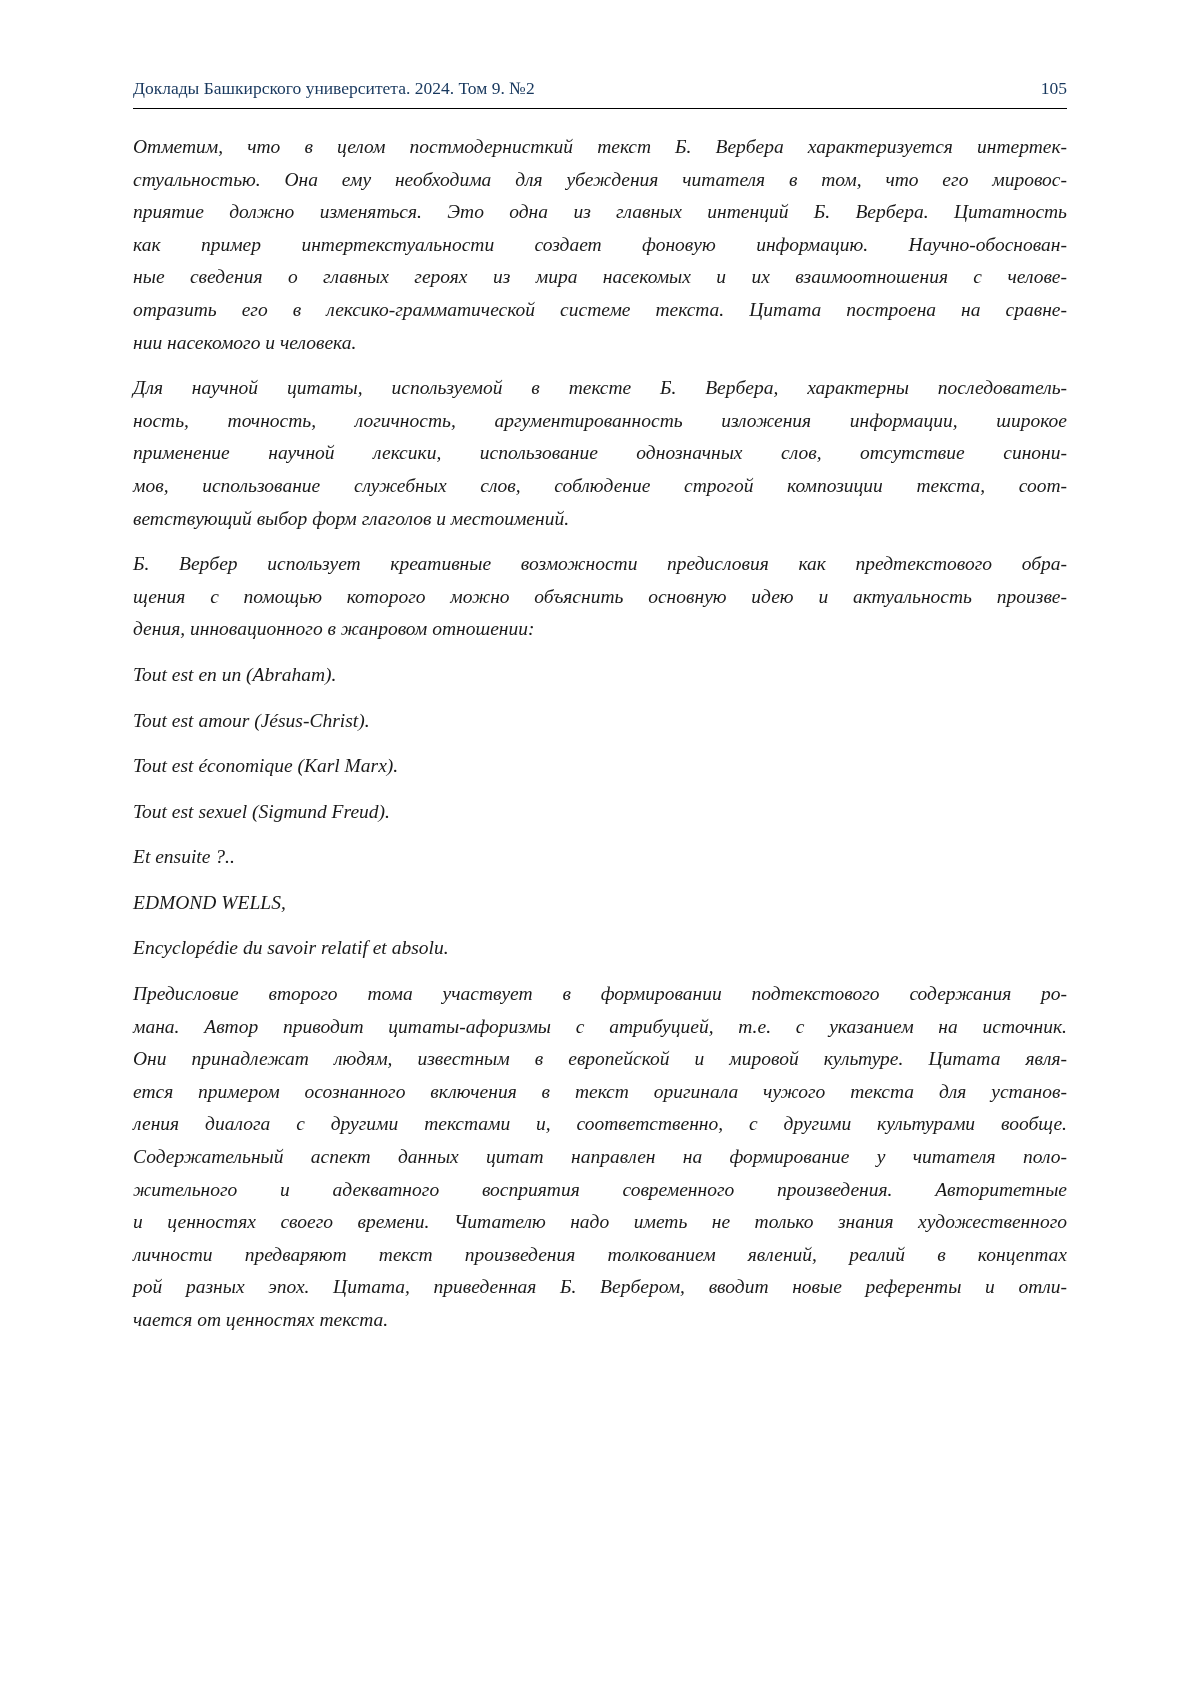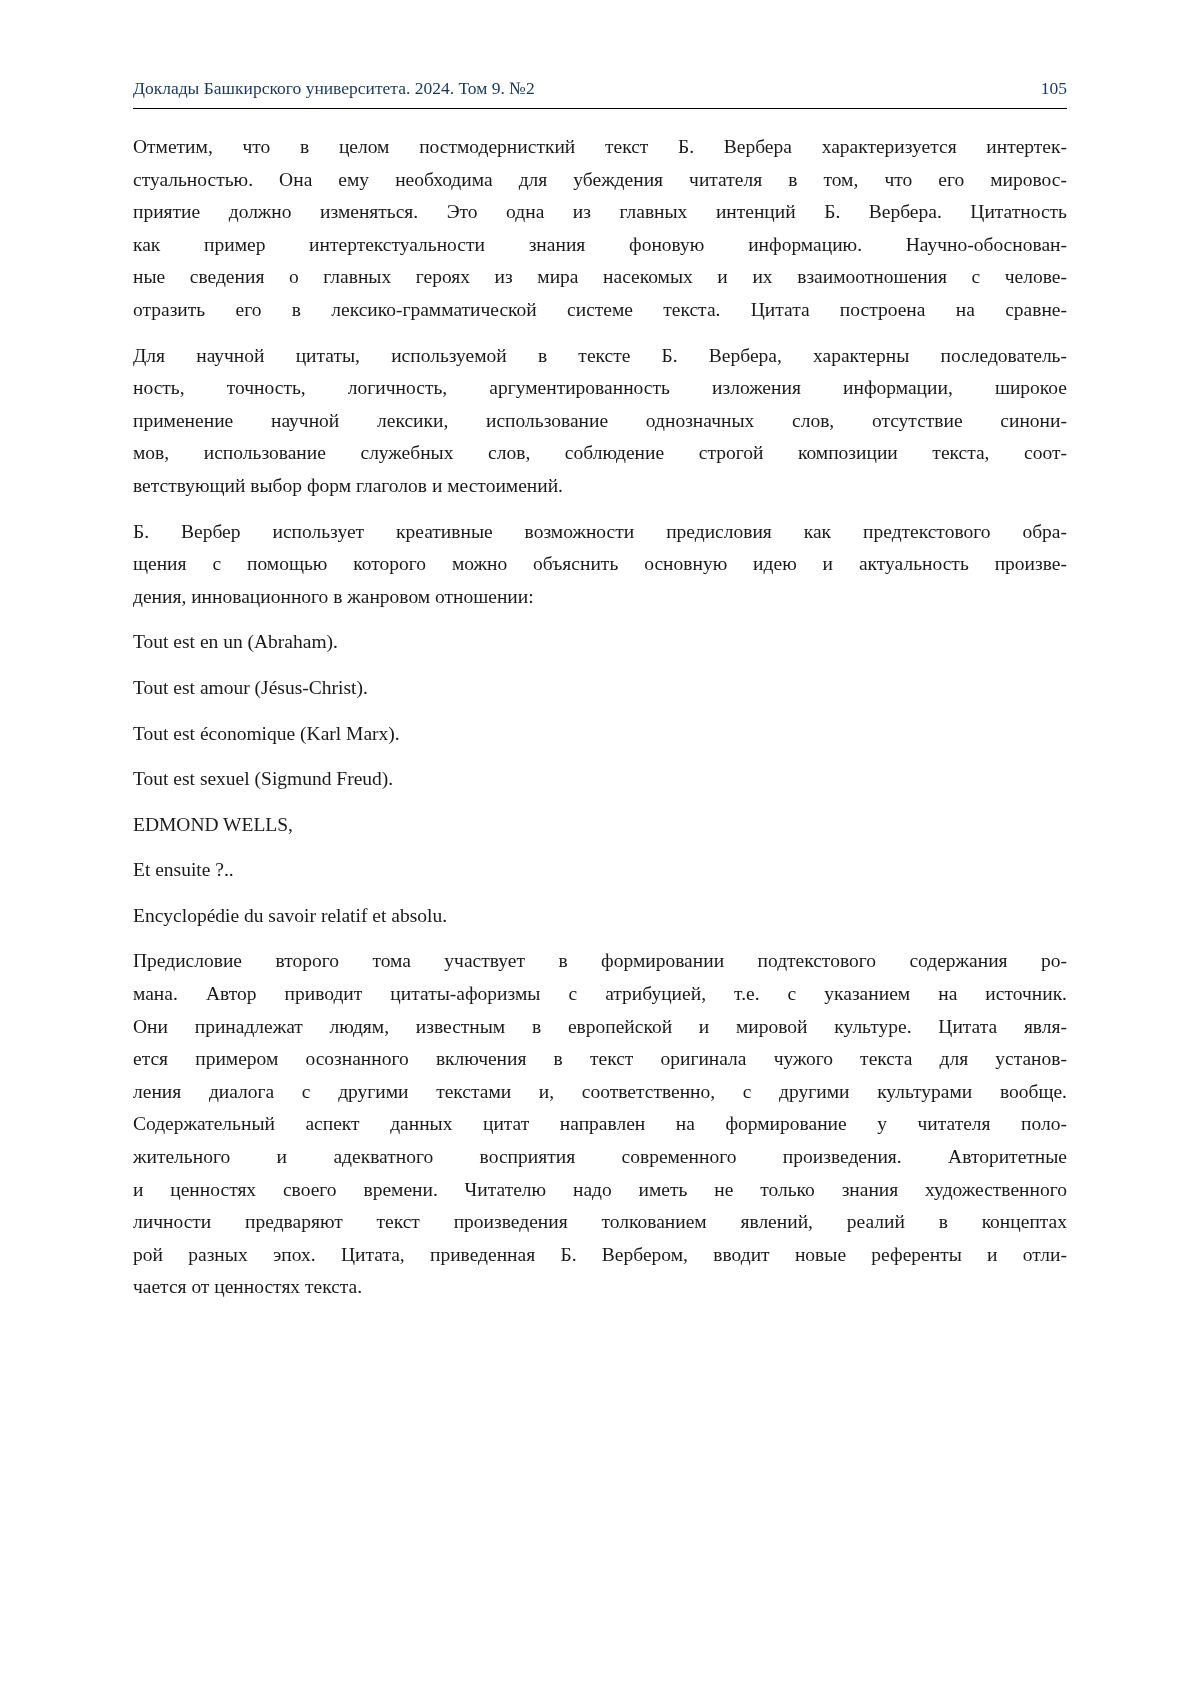--- a/index.html
+++ b/index.html
@@ -28,21 +28,21 @@
   }
   .header-rule {
     border: none;
     border-top: 1.4px solid #000000;
     margin: 0 0 22px 0;
   }
   .doc-body {
     font-size: 19.5px;
     line-height: 32.6px;
   }
-  .para { margin-bottom: 13px; }
+  .para { margin-bottom: 13px; font-style: italic; }
   .para .line {
     text-align: justify;
     text-align-last: justify;
     -moz-text-align-last: justify;
     white-space: normal;
   }
   .para .line.last {
     text-align-last: left;
     -moz-text-align-last: left;
   }
@@ -59,23 +59,24 @@
   <div class="page-header">
     <span>Доклады Башкирского университета. 2024. Том 9. №2</span>
     <span>105</span>
   </div>
   <hr class="header-rule">
   <div class="doc-body">
       <div class="para body">
         <div class="line">Отметим, что в целом постмодернисткий текст Б. Вербера характеризуется интертек-</div>
         <div class="line">стуальностью. Она ему необходима для убеждения читателя в том, что его мировос-</div>
         <div class="line">приятие должно изменяться. Это одна из главных интенций Б. Вербера. Цитатность</div>
-        <div class="line">как пример интертекстуальности знания фоновую информацию. Научно-обоснован-</div>
+        <div class="line">как пример интертекстуальности создает фоновую информацию. Научно-обоснован-</div>
         <div class="line">ные сведения о главных героях из мира насекомых и их взаимоотношения с челове-</div>
         <div class="line">отразить его в лексико-грамматической системе текста. Цитата построена на сравне-</div>
+        <div class="line last">нии насекомого и человека.</div>
       </div>
       <div class="para body">
         <div class="line">Для научной цитаты, используемой в тексте Б. Вербера, характерны последователь-</div>
         <div class="line">ность, точность, логичность, аргументированность изложения информации, широкое</div>
         <div class="line">применение научной лексики, использование однозначных слов, отсутствие синони-</div>
         <div class="line">мов, использование служебных слов, соблюдение строгой композиции текста, соот-</div>
         <div class="line last">ветствующий выбор форм глаголов и местоимений.</div>
       </div>
       <div class="para body">
         <div class="line">Б. Вербер использует креативные возможности предисловия как предтекстового обра-</div>
@@ -88,24 +89,24 @@
       <div class="para quote">
         <div class="line last">Tout est amour (Jésus-Christ).</div>
       </div>
       <div class="para quote">
         <div class="line last">Tout est économique (Karl Marx).</div>
       </div>
       <div class="para quote">
         <div class="line last">Tout est sexuel (Sigmund Freud).</div>
       </div>
       <div class="para quote">
-        <div class="line last">EDMOND WELLS,</div>
+        <div class="line last">Et ensuite ?..</div>
       </div>
       <div class="para quote">
-        <div class="line last">Et ensuite ?..</div>
+        <div class="line last">EDMOND WELLS,</div>
       </div>
       <div class="para quote">
         <div class="line last">Encyclopédie du savoir relatif et absolu.</div>
       </div>
       <div class="para body">
         <div class="line">Предисловие второго тома участвует в формировании подтекстового содержания ро-</div>
         <div class="line">мана. Автор приводит цитаты-афоризмы с атрибуцией, т.е. с указанием на источник.</div>
         <div class="line">Они принадлежат людям, известным в европейской и мировой культуре. Цитата явля-</div>
         <div class="line">ется примером осознанного включения в текст оригинала чужого текста для установ-</div>
         <div class="line">ления диалога с другими текстами и, соответственно, с другими культурами вообще.</div>

